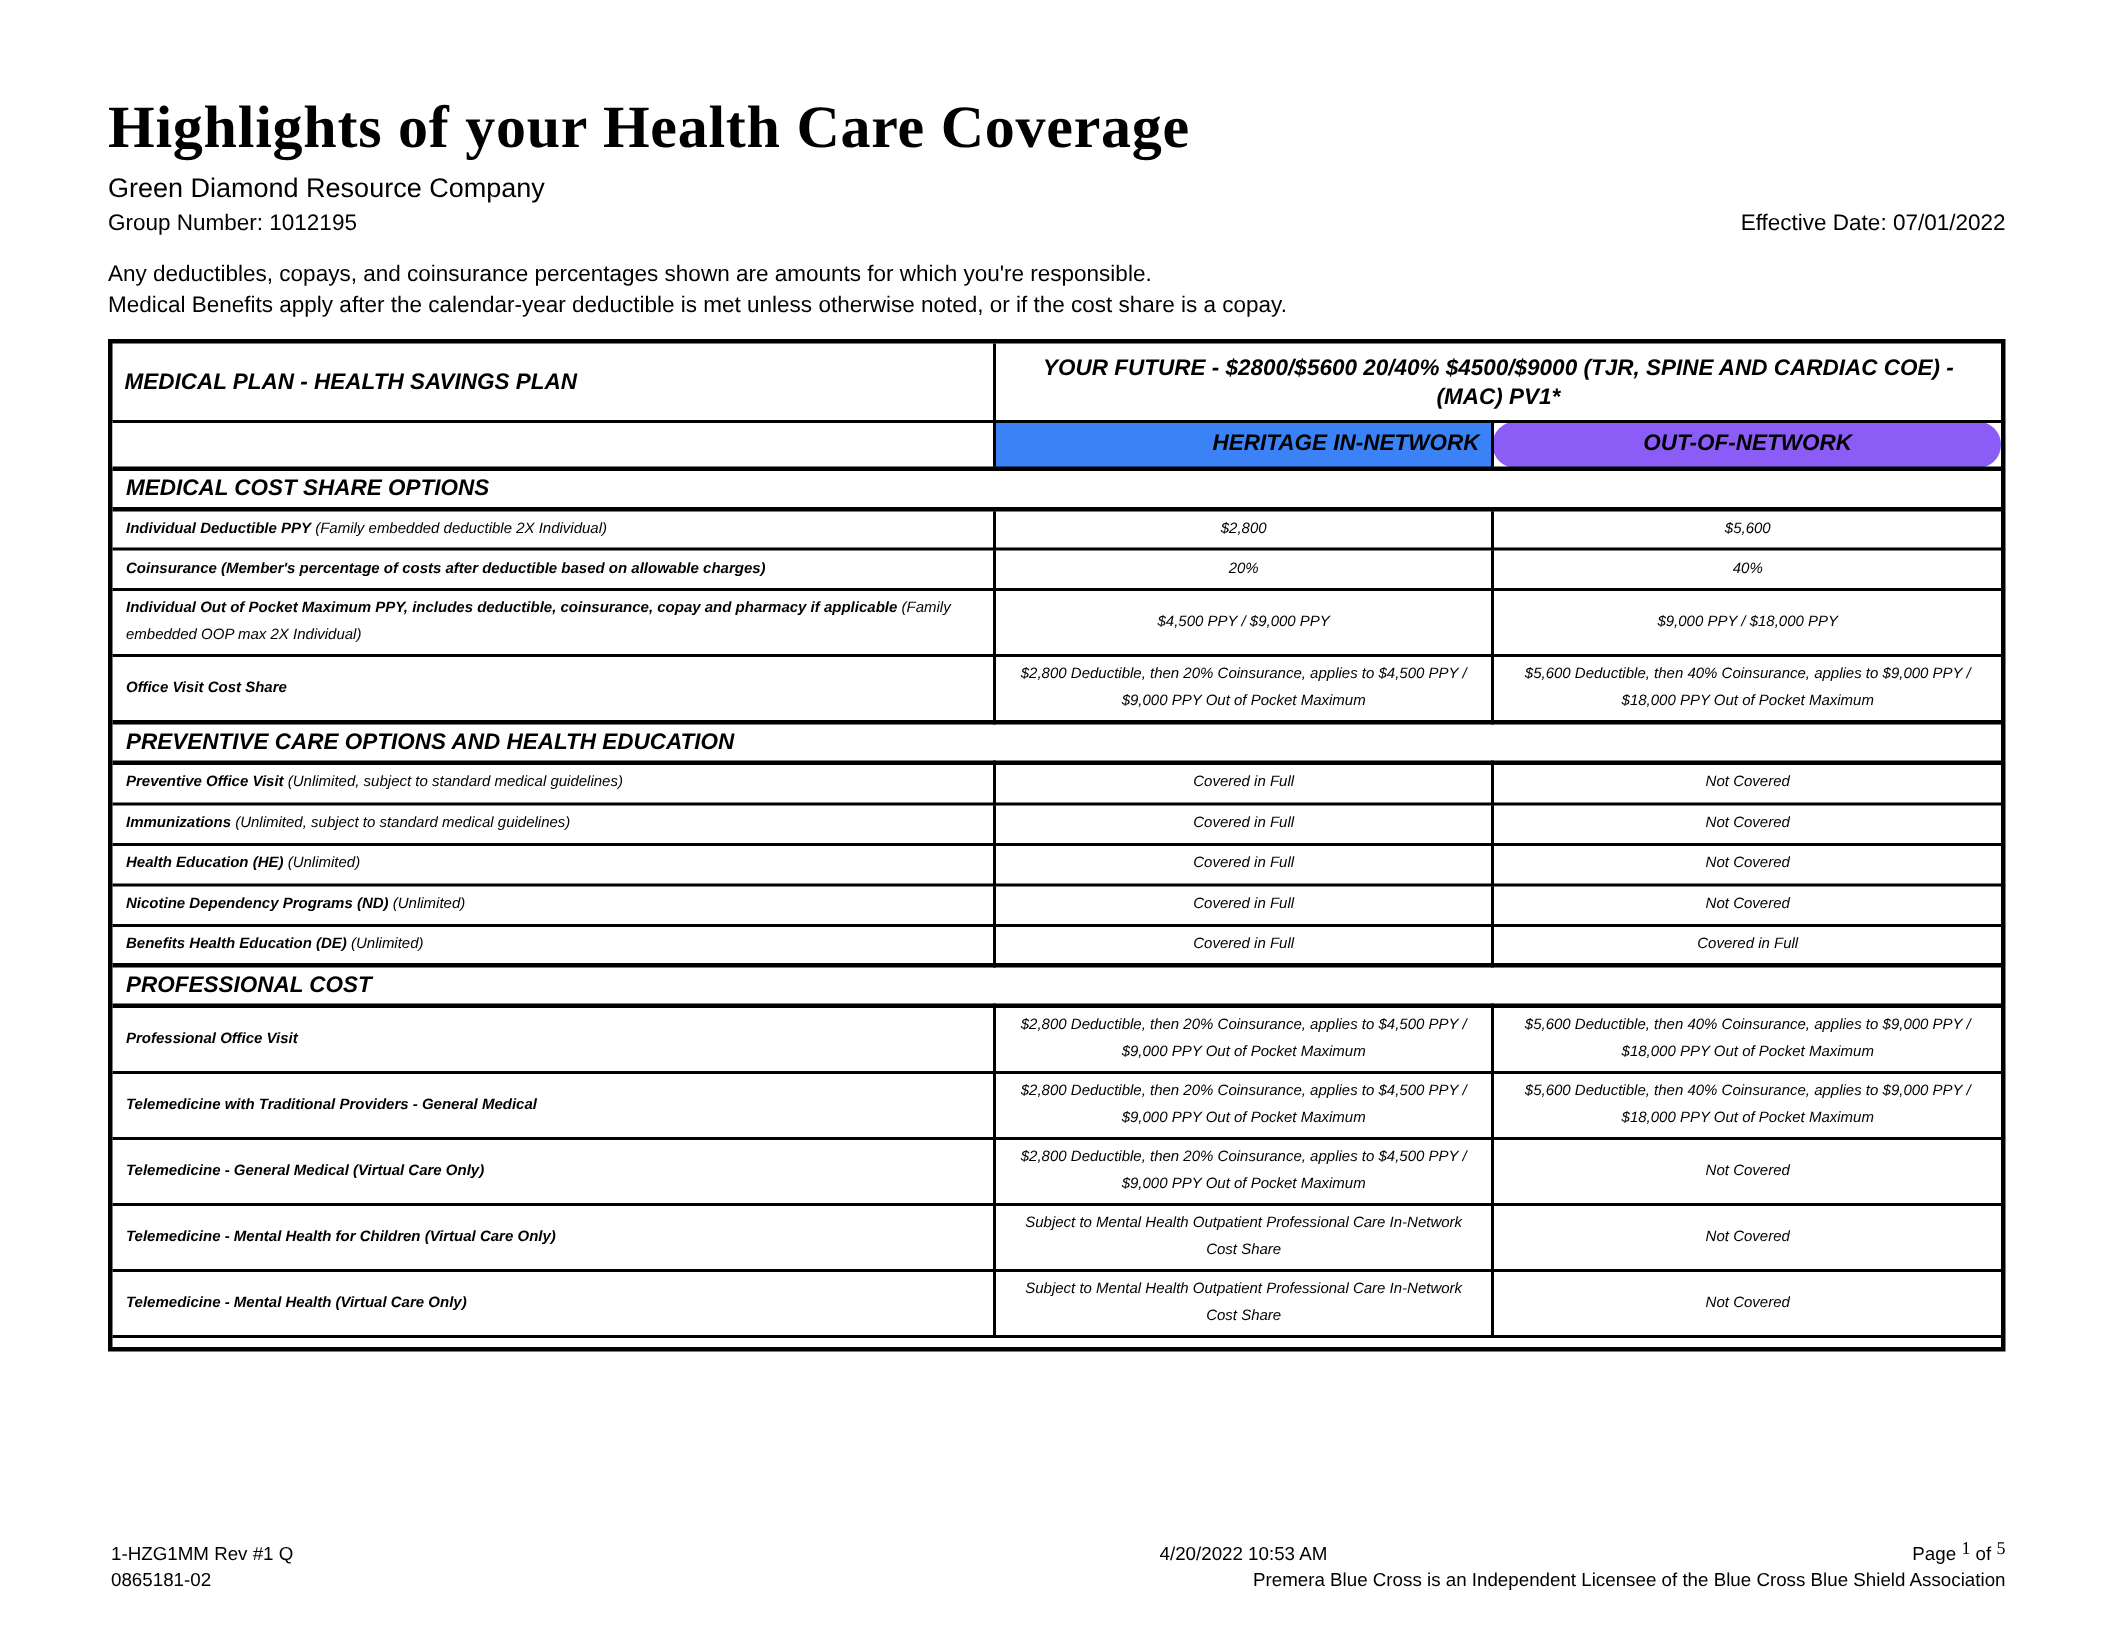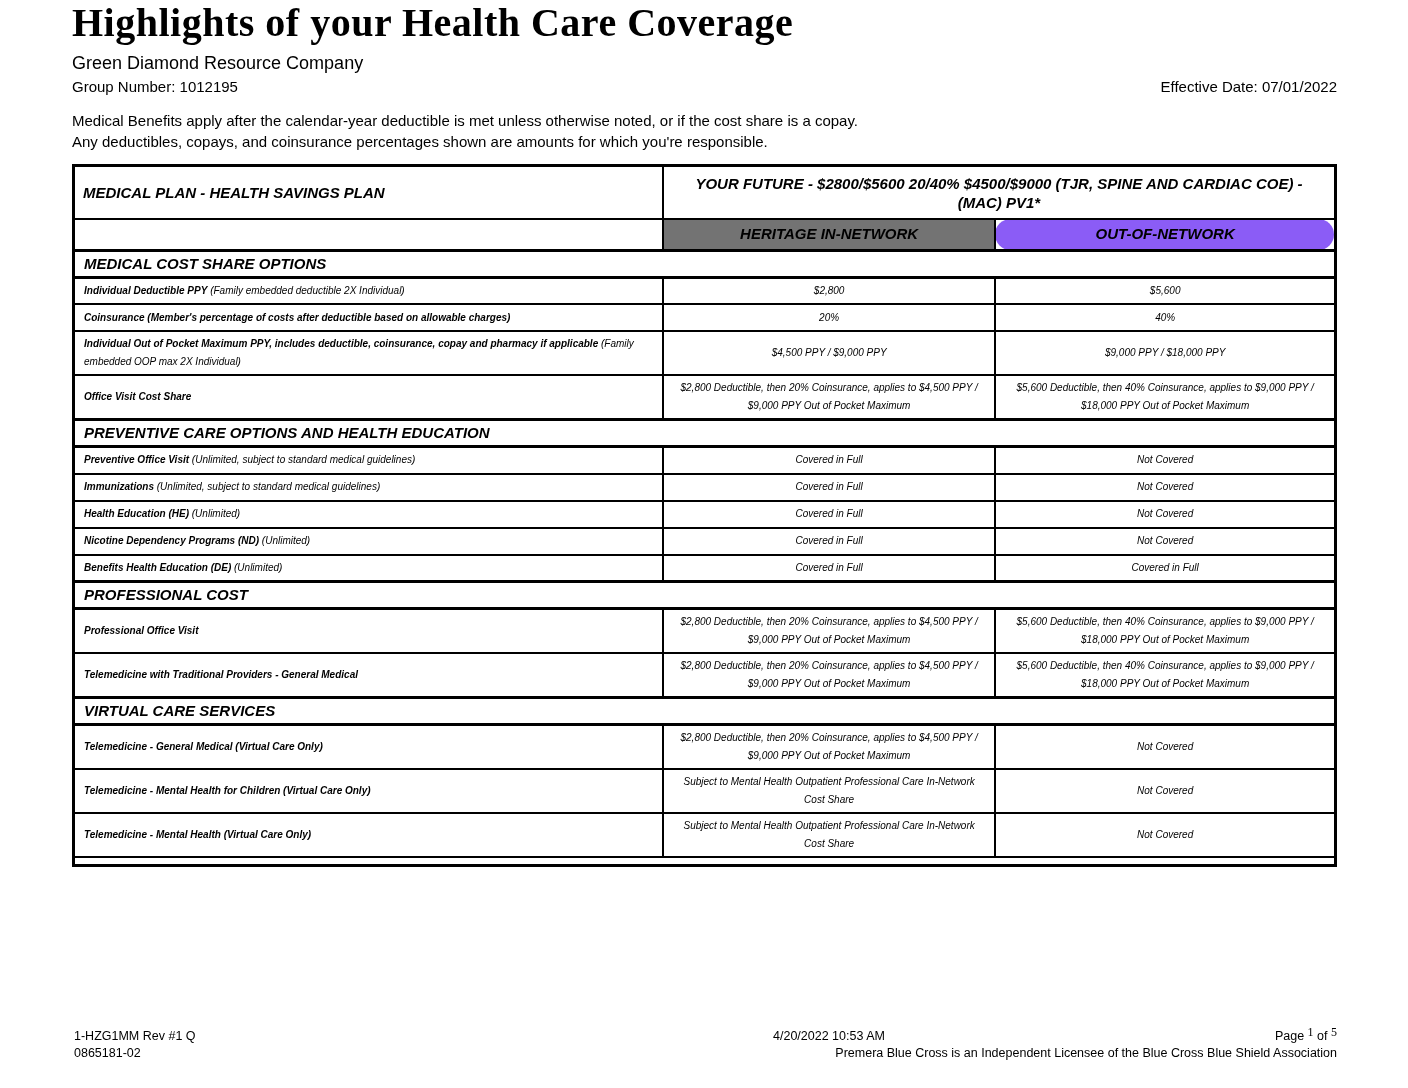--- a/index.html
+++ b/index.html
@@ -5,20 +5,21 @@
   * { margin:0; padding:0; box-sizing:border-box; }
   html,body { background:#ffffff; }
   body {
     width:1408px; height:1088px; position:relative;
     font-family:"Liberation Sans", sans-serif; color:#000;
     -webkit-font-smoothing:antialiased;
   }
   .page { position:absolute; left:72px; top:0; width:1265px; height:1088px; }
 
   .doc-title {
+    margin-top:62px;
     font-family:"Liberation Serif", serif;
     font-weight:700; font-size:40px; line-height:46px;
     letter-spacing:0.5px;
   }
   .company { font-size:18px; line-height:22px; margin-top:6px; }
   .meta-row { display:flex; justify-content:space-between; font-size:15px; line-height:19px; margin-top:3px; }
   .notes { font-size:15px; line-height:21px; margin-top:14px; }
 
   .table-wrap {
     margin-top:12px;
@@ -67,39 +68,39 @@
 
   <div class="doc-title">Highlights of your Health Care Coverage</div>
   <div class="company">Green Diamond Resource Company</div>
 
   <div class="meta-row">
     <span>Group Number: 1012195</span>
     <span>Effective Date: 07/01/2022</span>
   </div>
 
   <div class="notes">
+    <div>Any deductibles, copays, and coinsurance percentages shown are amounts for which you're responsible.</div>
     <div>Medical Benefits apply after the calendar-year deductible is met unless otherwise noted, or if the cost share is a copay.</div>
-    <div>Any deductibles, copays, and coinsurance percentages shown are amounts for which you're responsible.</div>
   </div>
 
   <div class="table-wrap">
     <table class="benefits">
       <colgroup>
           <col class="c-label">
           <col class="c-in">
           <col class="c-out">
         </colgroup>
       <tbody>
         <tr class="plan-row">
           <td>MEDICAL PLAN - HEALTH SAVINGS PLAN</td>
           <td class="plan-name-cell" colspan="2">YOUR FUTURE - $2800/$5600 20/40%  $4500/$9000 (TJR, SPINE AND CARDIAC COE) -  (MAC) PV1*</td>
         </tr>
         <tr class="col-header-row">
           <td class="spacer"></td>
-          <td class="col-header" style="background: #737373;">HERITAGE IN-NETWORK</td>
+          <td class="col-header" style="background: #3b82f6; text-align: right;">HERITAGE IN-NETWORK</td>
           <td class="col-header" style="background: #8b5cf6;">OUT-OF-NETWORK</td>
         </tr>
       <tr class="section-row">
             <td colspan="3">MEDICAL COST SHARE OPTIONS</td>
           </tr>
           <tr class="plain">
             <td class="label-cell"><span class="lbl-bold">Individual Deductible PPY</span><span class="lbl-note"> (Family embedded deductible 2X Individual)</span></td>
             <td class="value-cell">$2,800</td>
             <td class="value-cell">$5,600</td>
           </tr>
@@ -152,23 +153,20 @@
           <tr class="plain">
             <td class="label-cell"><span class="lbl-bold">Professional Office Visit</span></td>
             <td class="value-cell">$2,800 Deductible, then 20% Coinsurance, applies to $4,500 PPY / $9,000 PPY Out of Pocket Maximum</td>
             <td class="value-cell">$5,600 Deductible, then 40% Coinsurance, applies to $9,000 PPY / $18,000 PPY Out of Pocket Maximum</td>
           </tr>
           <tr class="plain">
             <td class="label-cell"><span class="lbl-bold">Telemedicine with Traditional Providers - General Medical</span></td>
             <td class="value-cell">$2,800 Deductible, then 20% Coinsurance, applies to $4,500 PPY / $9,000 PPY Out of Pocket Maximum</td>
             <td class="value-cell">$5,600 Deductible, then 40% Coinsurance, applies to $9,000 PPY / $18,000 PPY Out of Pocket Maximum</td>
           </tr>
-          <tr class="section-row">
-            <td colspan="3">VIRTUAL CARE SERVICES</td>
-          </tr>
           <tr class="plain">
             <td class="label-cell"><span class="lbl-bold">Telemedicine - General Medical (Virtual Care Only)</span></td>
             <td class="value-cell">$2,800 Deductible, then 20% Coinsurance, applies to $4,500 PPY / $9,000 PPY Out of Pocket Maximum</td>
             <td class="value-cell">Not Covered</td>
           </tr>
           <tr class="plain">
             <td class="label-cell"><span class="lbl-bold">Telemedicine - Mental Health for Children (Virtual Care Only)</span></td>
             <td class="value-cell">Subject to Mental Health Outpatient Professional Care In-Network Cost Share</td>
             <td class="value-cell">Not Covered</td>
           </tr>

